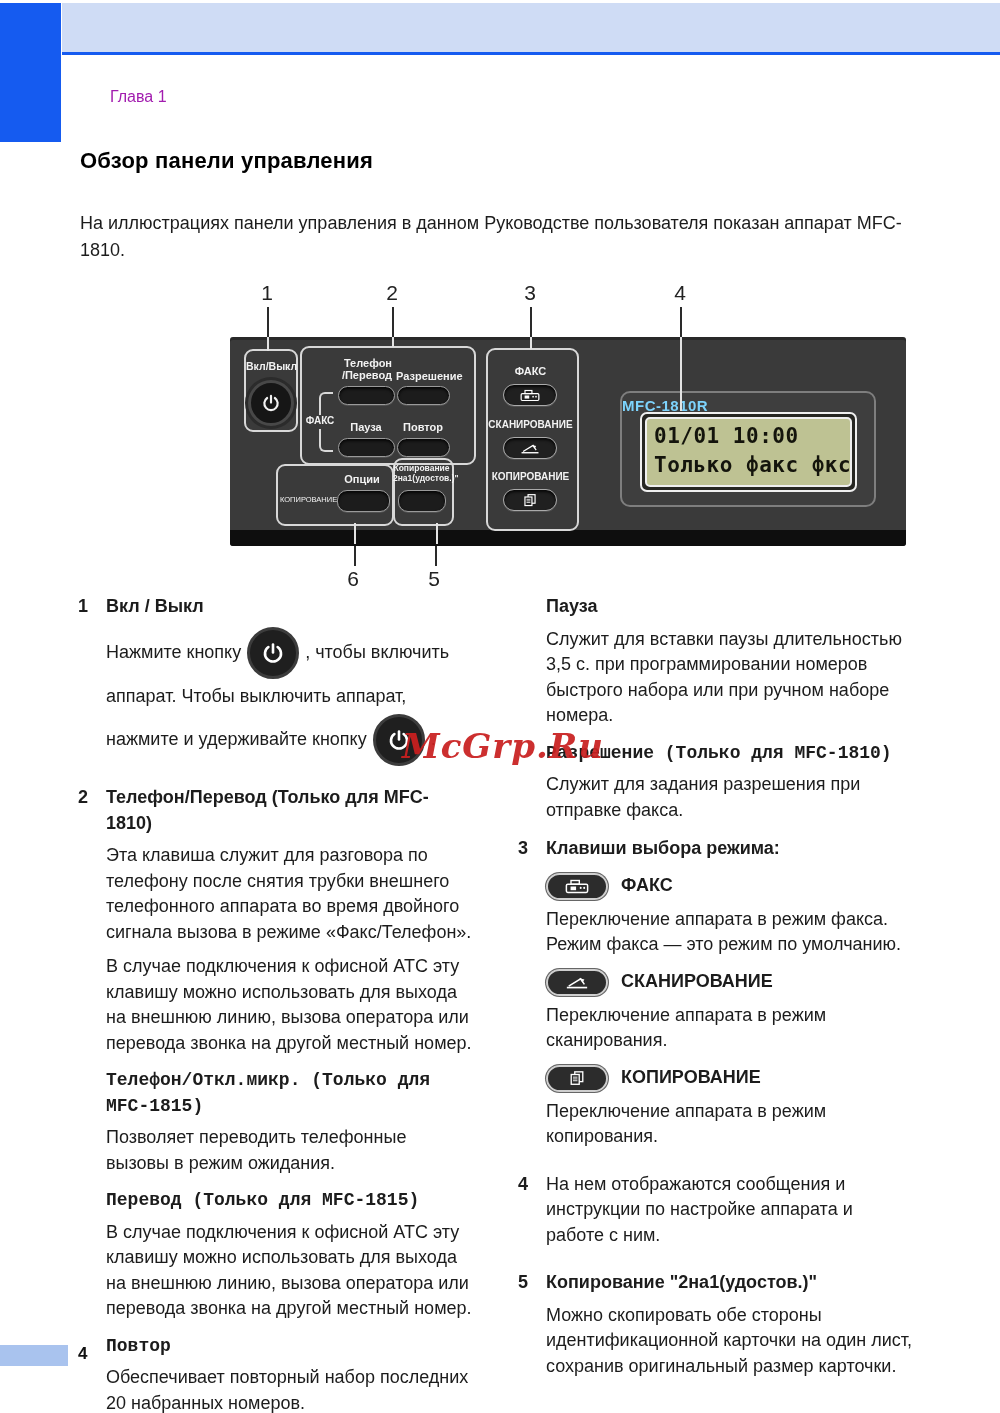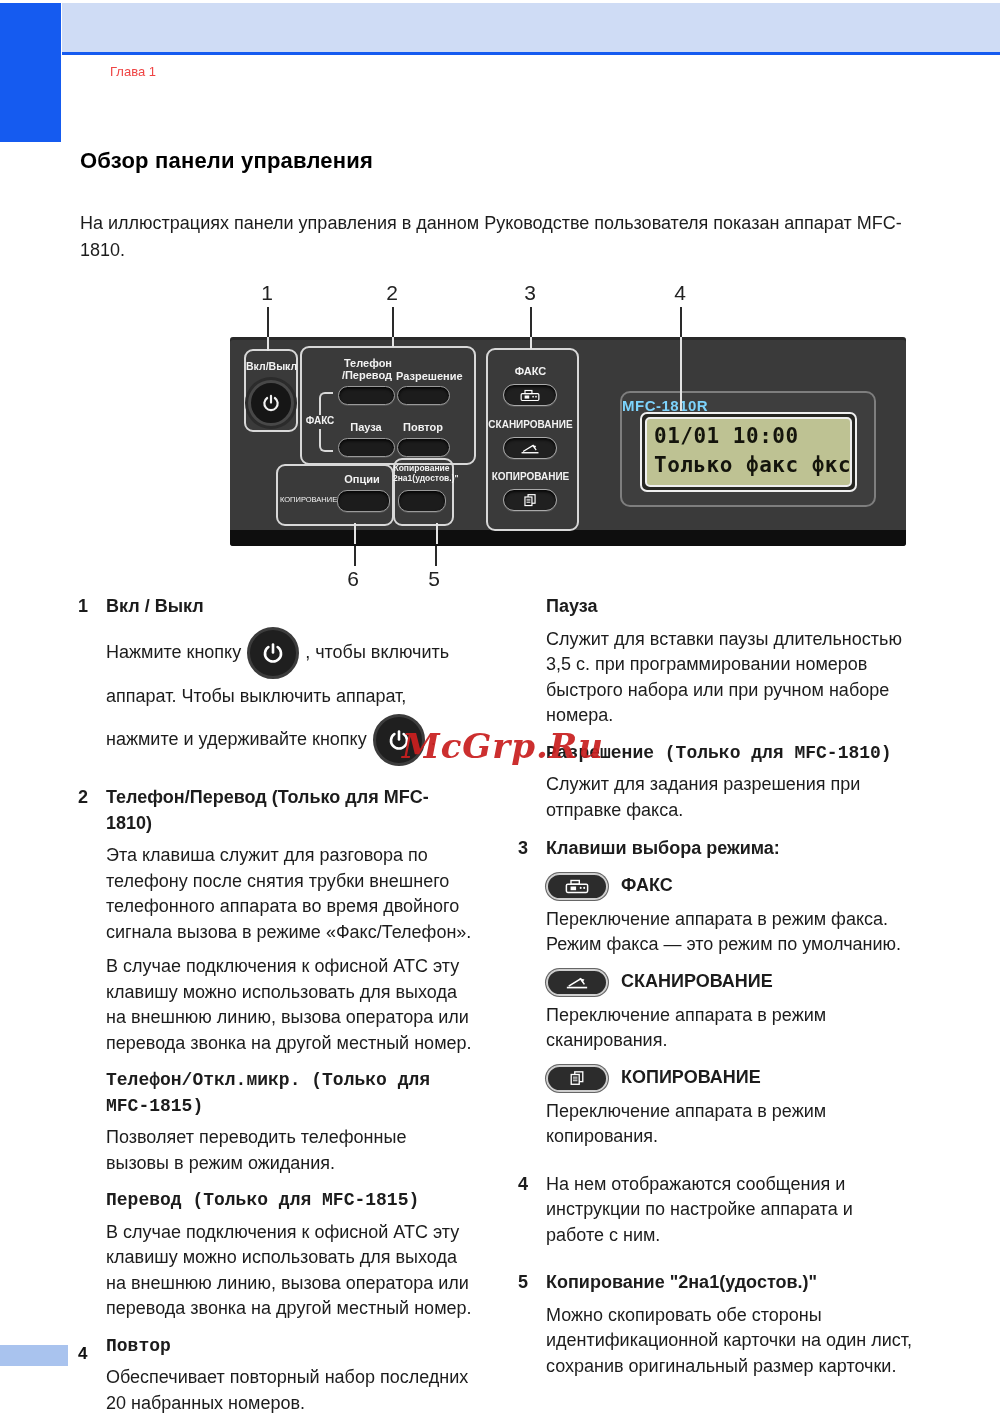--- a/index.html
+++ b/index.html
@@ -3,21 +3,21 @@
 <meta charset="utf-8">
 <style>
   html,body{margin:0;padding:0;background:#ffffff;}
   .page{position:relative;width:1000px;height:1413px;background:#ffffff;
         font-family:"Liberation Sans", sans-serif;color:#1c1c1c;overflow:hidden;}
 
   
   .band{position:absolute;left:62px;top:3px;width:938px;height:49px;background:#cfdcf5;}
   .band-line{position:absolute;left:62px;top:52px;width:938px;height:3px;background:#155bf0;}
   .corner-block{position:absolute;left:0;top:3px;width:61px;height:139px;background:#155bf0;}
-  .chapter{position:absolute;left:110px;top:64px;font-size:13px;color:#ef4444;}
+  .chapter{position:absolute;left:110px;top:88px;font-size:16px;color:#a21caf;}
   .title{position:absolute;left:80px;top:148px;font-size:22px;font-weight:bold;color:#000;letter-spacing:.2px;}
   .intro{position:absolute;left:80px;top:210px;width:835px;font-size:18px;line-height:27px;}
 
   
   .callout-num{position:absolute;transform:translateX(-50%);font-size:21px;color:#222;}
   .cl-black{position:absolute;width:2px;background:#2a2a2a;}
   .cl-white{position:absolute;width:2px;background:#e3e3e3;z-index:5;}
 
   .panel{position:absolute;left:230px;top:337px;width:676px;height:209px;background:#3a3a3a;
          border-radius:3px;box-shadow:inset 0 3px 0 rgba(0,0,0,.28);}

